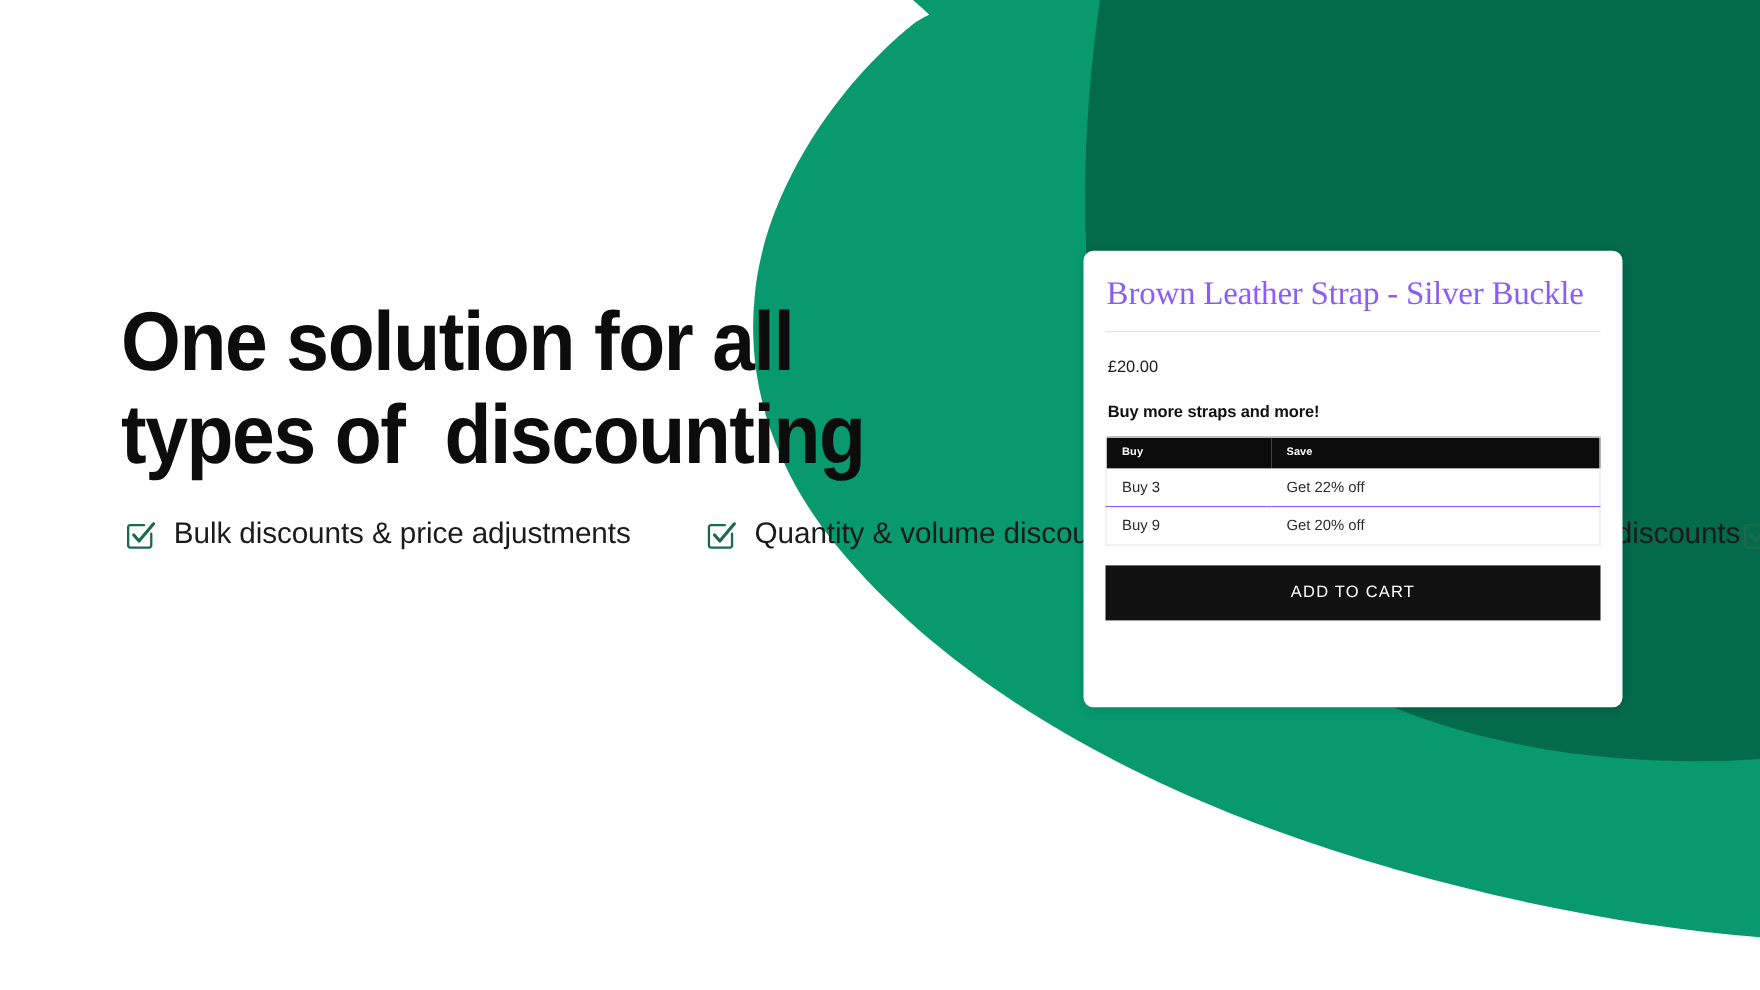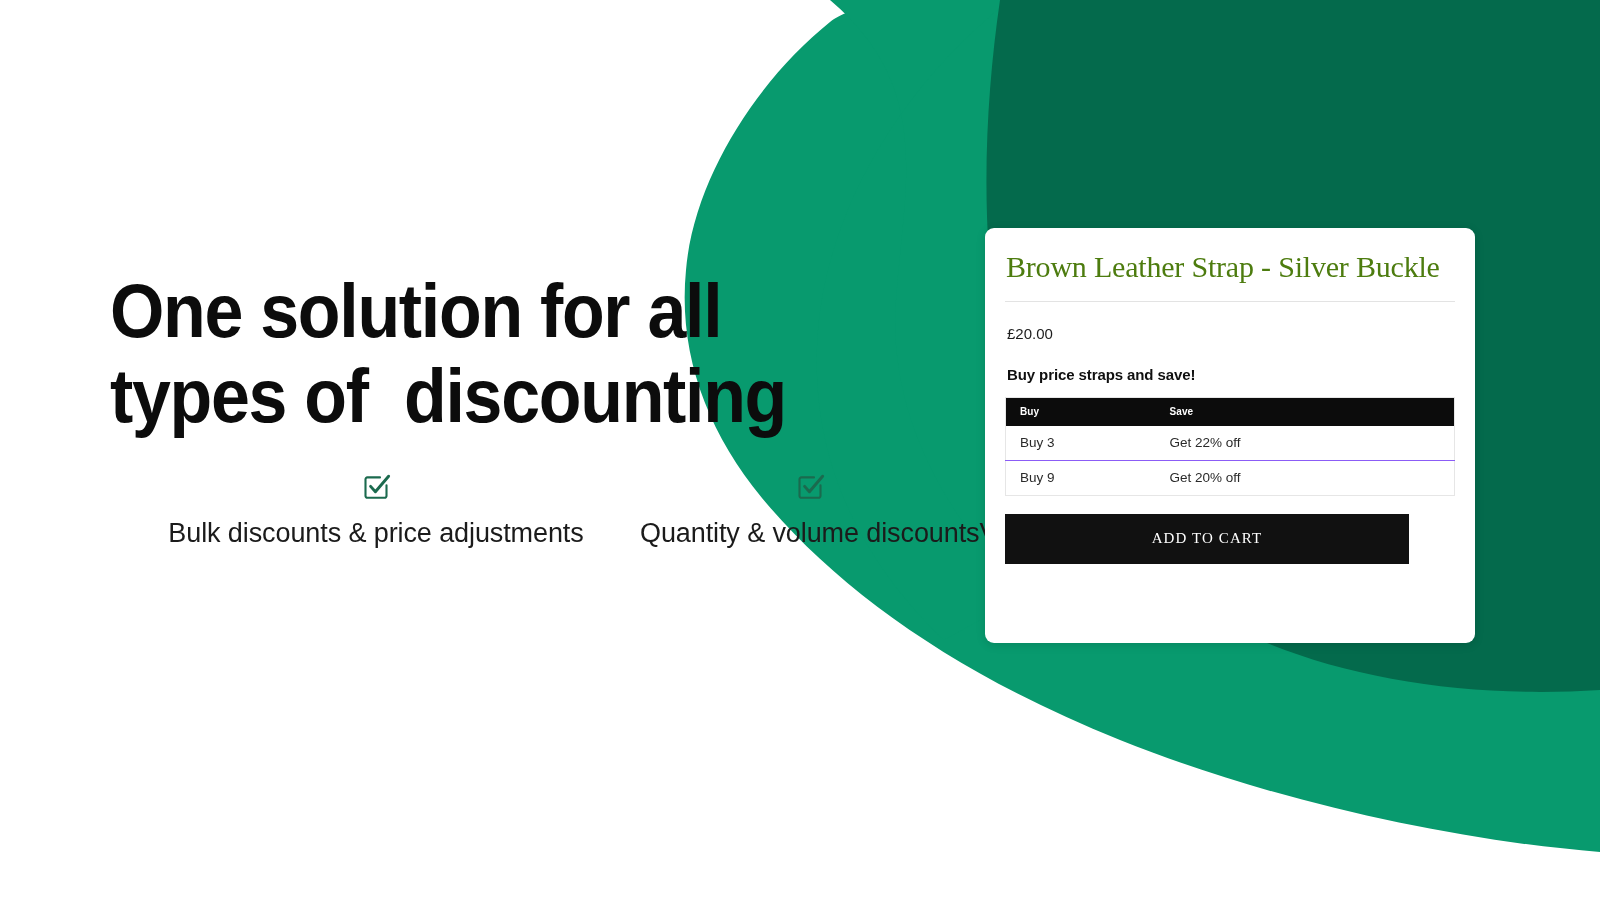--- a/index.html
+++ b/index.html
@@ -61,23 +61,21 @@
     width: 830px;
     display: grid;
     grid-template-columns: 528px auto;
     grid-auto-rows: 52px;
     grid-auto-flow: column;
     column-gap: 0;
   }
 
   .feature-item {
     display: flex;
-    align-items: center;
     gap: 16px;
-    flex-direction: column;
   }
 
   .check-icon {
     width: 30px;
     height: 30px;
     flex: 0 0 30px;
     display: block;
     margin-top: 2px;
   }
 
@@ -100,21 +98,21 @@
     background: #ffffff;
     border-radius: 9px;
     box-shadow: 0 2px 10px rgba(0, 0, 0, 0.13);
     padding: 22px 20px 0 20px;
   }
 
   .product-title {
     font-family: "Liberation Serif", serif;
     font-size: 30px;
     font-weight: 400;
-    color: #4d7c0f;
+    color: #8b5cf6;
     letter-spacing: -0.2px;
     line-height: 1.15;
     white-space: nowrap;
     padding-left: 1px;
   }
 
   .card-divider {
     height: 1px;
     background: #e3e3e3;
     margin: 16px 0 0 0;
@@ -164,26 +162,26 @@
     border-top: 1px solid #8b5cf6;
   }
 
   .discount-table tbody tr:first-child td { border-top: none; }
 
   .col-buy  { width: 150px; }
   .col-save { width: auto; }
 
   .add-to-cart {
     margin-top: 18px;
-    width: 404px;
+    width: 450px;
     height: 50px;
     background: #111111;
     color: #ffffff;
     border: none;
-    font-family: Liberation Serif, serif;
+    font-family: Liberation Sans, sans-serif;
     font-size: 15px;
     letter-spacing: 1.1px;
     cursor: pointer;
     display: flex;
     align-items: center;
     justify-content: center;
   }
 </style>
 </head>
 <body>
@@ -262,21 +260,21 @@
   </div>
 
   <div class="product-card">
 
     <div class="product-title">Brown Leather Strap - Silver Buckle</div>
 
     <div class="card-divider"></div>
 
     <div class="product-price">£20.00</div>
 
-    <div class="promo-note">Buy price straps and save!</div>
+    <div class="promo-note">Buy more straps and more!</div>
 
     <table class="discount-table">
       <colgroup>
         <col class="col-buy">
         <col class="col-save">
       </colgroup>
       <thead>
         <tr>
           <th>Buy</th>
           <th>Save</th>

